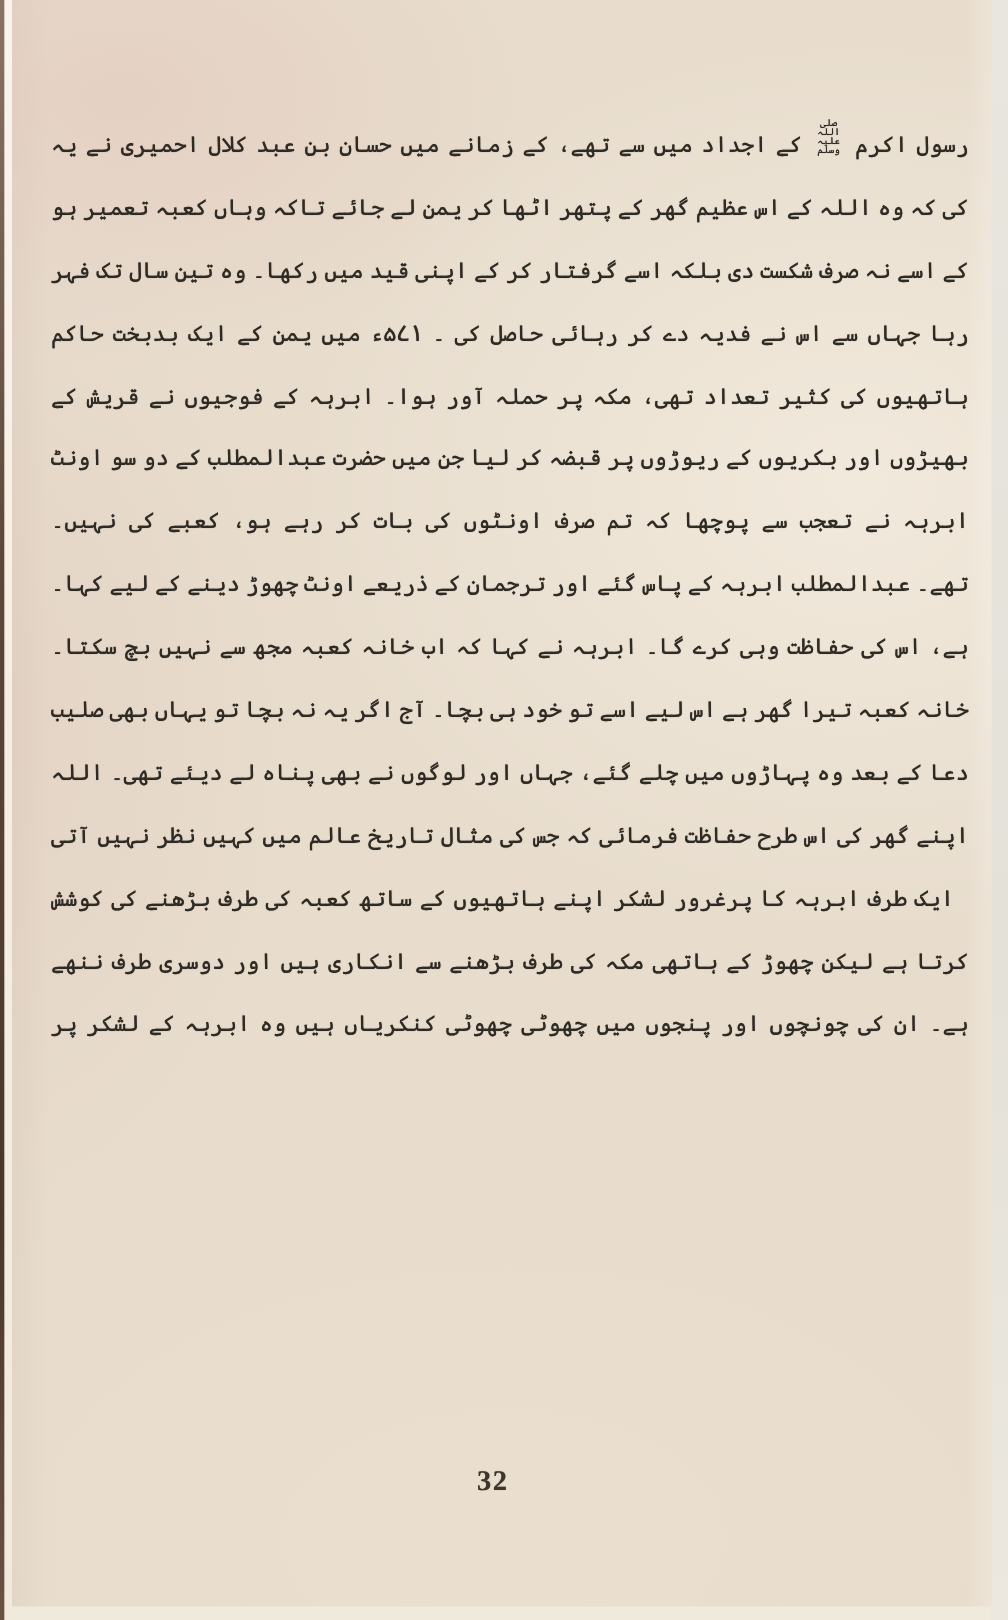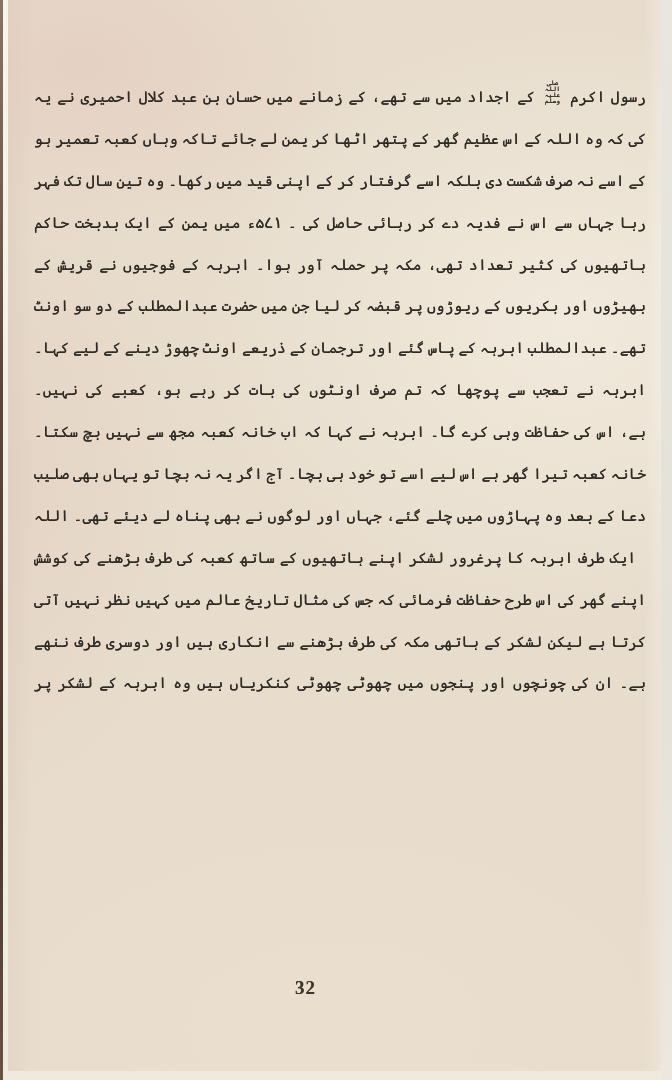--- a/index.html
+++ b/index.html
@@ -67,21 +67,21 @@
     text-align: center;
     text-align-last: center;
     white-space: normal;
     margin: 0 1px;
   }
   .pagenum {
     position: absolute;
     top: 977px;
     left: 295px;
     width: 44px;
-    text-align: left;
+    text-align: right;
     font-family: "Liberation Serif", "DejaVu Serif", serif;
     font-size: 19px;
     font-weight: bold;
     letter-spacing: 1px;
     color: #3c362c;
     text-shadow: 0 0 0.5px rgba(60,54,44,0.6);
   }
 </style>
 </head>
 <body>
@@ -96,25 +96,25 @@
     <div class="tline">
       <span>رسول اکرم</span>
       <span class="pbuh">صلى اللہ علیہ وسلم</span>
       <span>کے اجداد میں سے تھے، کے زمانے میں حسان بن عبد کلال احمیری نے یہ کوشش</span>
     </div>
     <div class="tline">کی کہ وہ اللہ کے اس عظیم گھر کے پتھر اٹھا کر یمن لے جائے تاکہ وہاں کعبہ تعمیر ہو اور لوگ وہیں حج</div>
     <div class="tline">کے اسے نہ صرف شکست دی بلکہ اسے گرفتار کر کے اپنی قید میں رکھا۔ وہ تین سال تک فہر کی قید میں</div>
     <div class="tline">رہا جہاں سے اس نے فدیہ دے کر رہائی حاصل کی ۔ ۵۷۱ء میں یمن کے ایک بدبخت حاکم ابرہہ</div>
     <div class="tline">ہاتھیوں کی کثیر تعداد تھی، مکہ پر حملہ آور ہوا۔ ابرہہ کے فوجیوں نے قریش کے سرداروں کے اونٹوں،</div>
     <div class="tline">بھیڑوں اور بکریوں کے ریوڑوں پر قبضہ کر لیا جن میں حضرت عبدالمطلب کے دو سو اونٹ بھی شامل</div>
+    <div class="tline">ابرہہ نے تعجب سے پوچھا کہ تم صرف اونٹوں کی بات کر رہے ہو، کعبے کی نہیں۔ عبدالمطلب نے</div>
     <div class="tline">تھے۔ عبدالمطلب ابرہہ کے پاس گئے اور ترجمان کے ذریعے اونٹ چھوڑ دینے کے لیے کہا۔</div>
-    <div class="tline">ابرہہ نے تعجب سے پوچھا کہ تم صرف اونٹوں کی بات کر رہے ہو، کعبے کی نہیں۔ عبدالمطلب نے</div>
     <div class="tline">ہے، اس کی حفاظت وہی کرے گا۔ ابرہہ نے کہا کہ اب خانہ کعبہ مجھ سے نہیں بچ سکتا۔ عبدالمطلب</div>
     <div class="tline">خانہ کعبہ تیرا گھر ہے اس لیے اسے تو خود ہی بچا۔ آج اگر یہ نہ بچا تو یہاں بھی صلیب آ جائے گی۔</div>
     <div class="tline">دعا کے بعد وہ پہاڑوں میں چلے گئے، جہاں اور لوگوں نے بھی پناہ لے دیئے تھی۔ اللہ تعالیٰ نے</div>
+    <div class="tline">اپنے گھر کی اس طرح حفاظت فرمائی کہ جس کی مثال تاریخ عالم میں کہیں نظر نہیں آتی ۔</div>
     <div class="tline indent">ایک طرف ابرہہ کا پرغرور لشکر اپنے ہاتھیوں کے ساتھ کعبہ کی طرف بڑھنے کی کوشش</div>
-    <div class="tline">اپنے گھر کی اس طرح حفاظت فرمائی کہ جس کی مثال تاریخ عالم میں کہیں نظر نہیں آتی ۔</div>
-    <div class="tline">کرتا ہے لیکن لشکر کے ہاتھی مکہ کی طرف بڑھنے سے انکاری ہیں اور دوسری طرف ننھے</div>
+    <div class="tline">کرتا ہے لیکن چھوڑ کے ہاتھی مکہ کی طرف بڑھنے سے انکاری ہیں اور دوسری طرف ننھے</div>
     <div class="tline">ہے۔ ان کی چونچوں اور پنجوں میں چھوٹی چھوٹی کنکریاں ہیں وہ ابرہہ کے لشکر پر کنکریاں پھینکتے</div>
   </div>
 
   <div class="pagenum">32</div>
 </div>
 
 </body></html>

